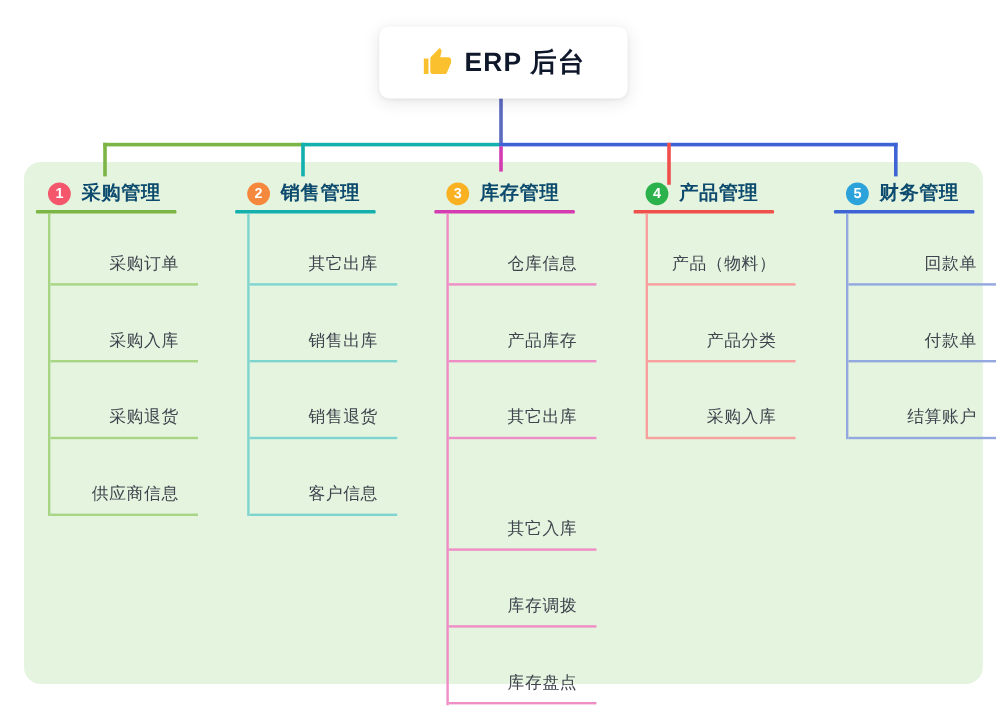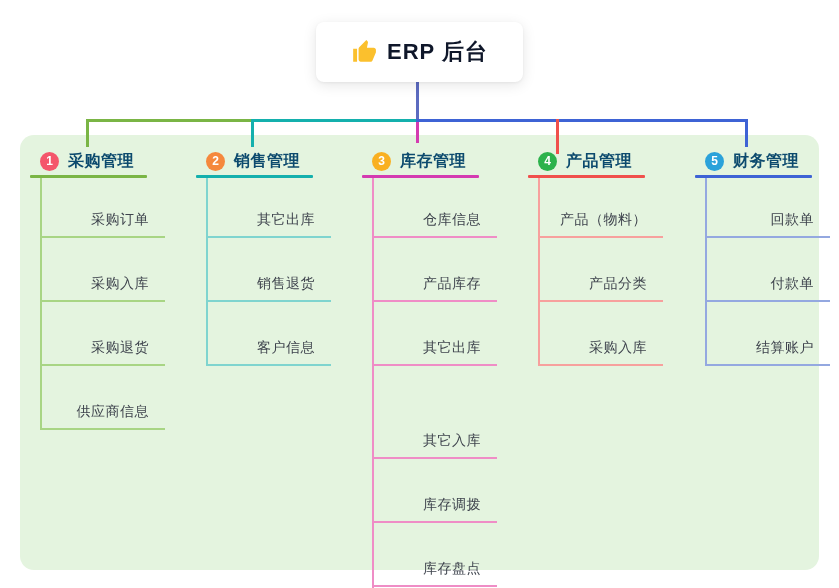--- a/index.html
+++ b/index.html
@@ -97,20 +97,23 @@
     <div class="branch-head">
       <span class="badge" style="background: rgb(245, 136, 61);">2</span>
       <span class="branch-label">销售管理</span>
     </div>
     <div class="head-underline" style="background: rgb(20, 176, 173); width: 117px;"></div>
     <div class="children" style="border-left-color: rgb(127, 212, 207);">
   <div class="child" style="border-bottom-color: rgb(127, 212, 207);">
     <span class="child-label">其它出库</span>
   </div>
 
+  <div class="child" style="border-bottom-color: rgb(127, 212, 207);">
+    <span class="child-label">销售出库</span>
+  </div>
 
   <div class="child" style="border-bottom-color: rgb(127, 212, 207);">
     <span class="child-label">销售退货</span>
   </div>
 
   <div class="child" style="border-bottom-color: rgb(127, 212, 207);">
     <span class="child-label">客户信息</span>
   </div>
 </div>
   </div>

